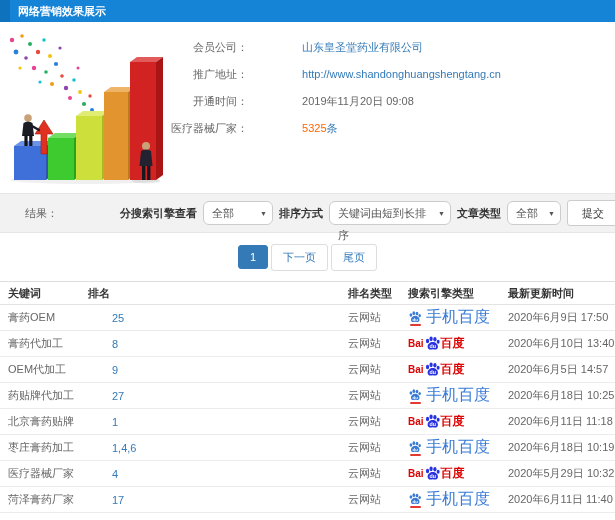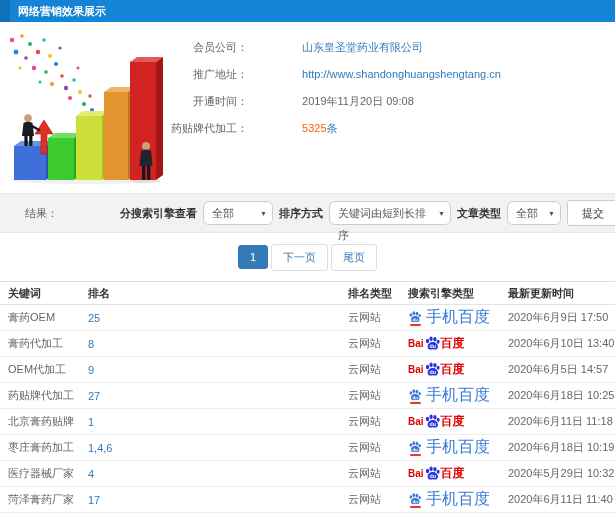--- a/index.html
+++ b/index.html
@@ -41,21 +41,21 @@
         color:#337ab7; cursor:pointer; }
   .pg.active { background:#337ab7; border-color:#337ab7; color:#fff; }
 
   
   table.results { width:615px; border-collapse:collapse; table-layout:fixed; border-top:1px solid #ddd; }
   table.results th { font-size:11px; font-weight:bold; color:#333; text-align:left; height:23px;
                      padding:0 0 0 8px; border-bottom:1px solid #e3e3e3; }
   table.results td { font-size:11px; color:#666; height:26px; padding:0 0 0 8px; border-bottom:1px solid #ececec;
                      white-space:nowrap; overflow:hidden; }
   col.c1{width:80px;} col.c2{width:260px;} col.c3{width:60px;} col.c4{width:100px;} col.c5{width:115px;}
-  td.c-rank a { color:#337ab7; text-decoration:none; cursor:pointer; }
+  td.c-rank a { color:#337ab7; text-decoration:none; cursor:pointer;margin-left:24px; }
 
   .engine-cell { display:flex; align-items:center; }
   .paw-stack { display:inline-block; text-align:center; line-height:0; margin-right:4px; }
   .red-line { display:block; width:11px; height:2px; background:#e23a2e; margin:0 auto; border-radius:1px; }
   .m-txt { color:#3a7bd5; font-size:16px; }
   .bai-txt { color:#de0404; font-weight:bold; font-size:10px; letter-spacing:0; }
   .baidu-txt { color:#de0404; font-weight:bold; font-size:12px; }
 </style>
 </head>
 <body>
@@ -152,21 +152,21 @@
       </div>
       <div class="info-row">
         <span class="info-label">推广地址：</span>
         <a class="lnk info-value">http://www.shandonghuangshengtang.cn</a>
       </div>
       <div class="info-row">
         <span class="info-label">开通时间：</span>
         <span class="info-value">2019年11月20日 09:08</span>
       </div>
       <div class="info-row">
-        <span class="info-label">药贴牌代加工：</span>
+        <span class="info-label">医疗器械厂家：</span>
         <span class="info-value">
           <span class="num-orange">5325</span><span class="lnk">条</span>
         </span>
       </div>
     </div>
   </div>
 
   <div class="filter-bar">
     <span class="result-label">结果：</span>
     <div class="filter-right">

